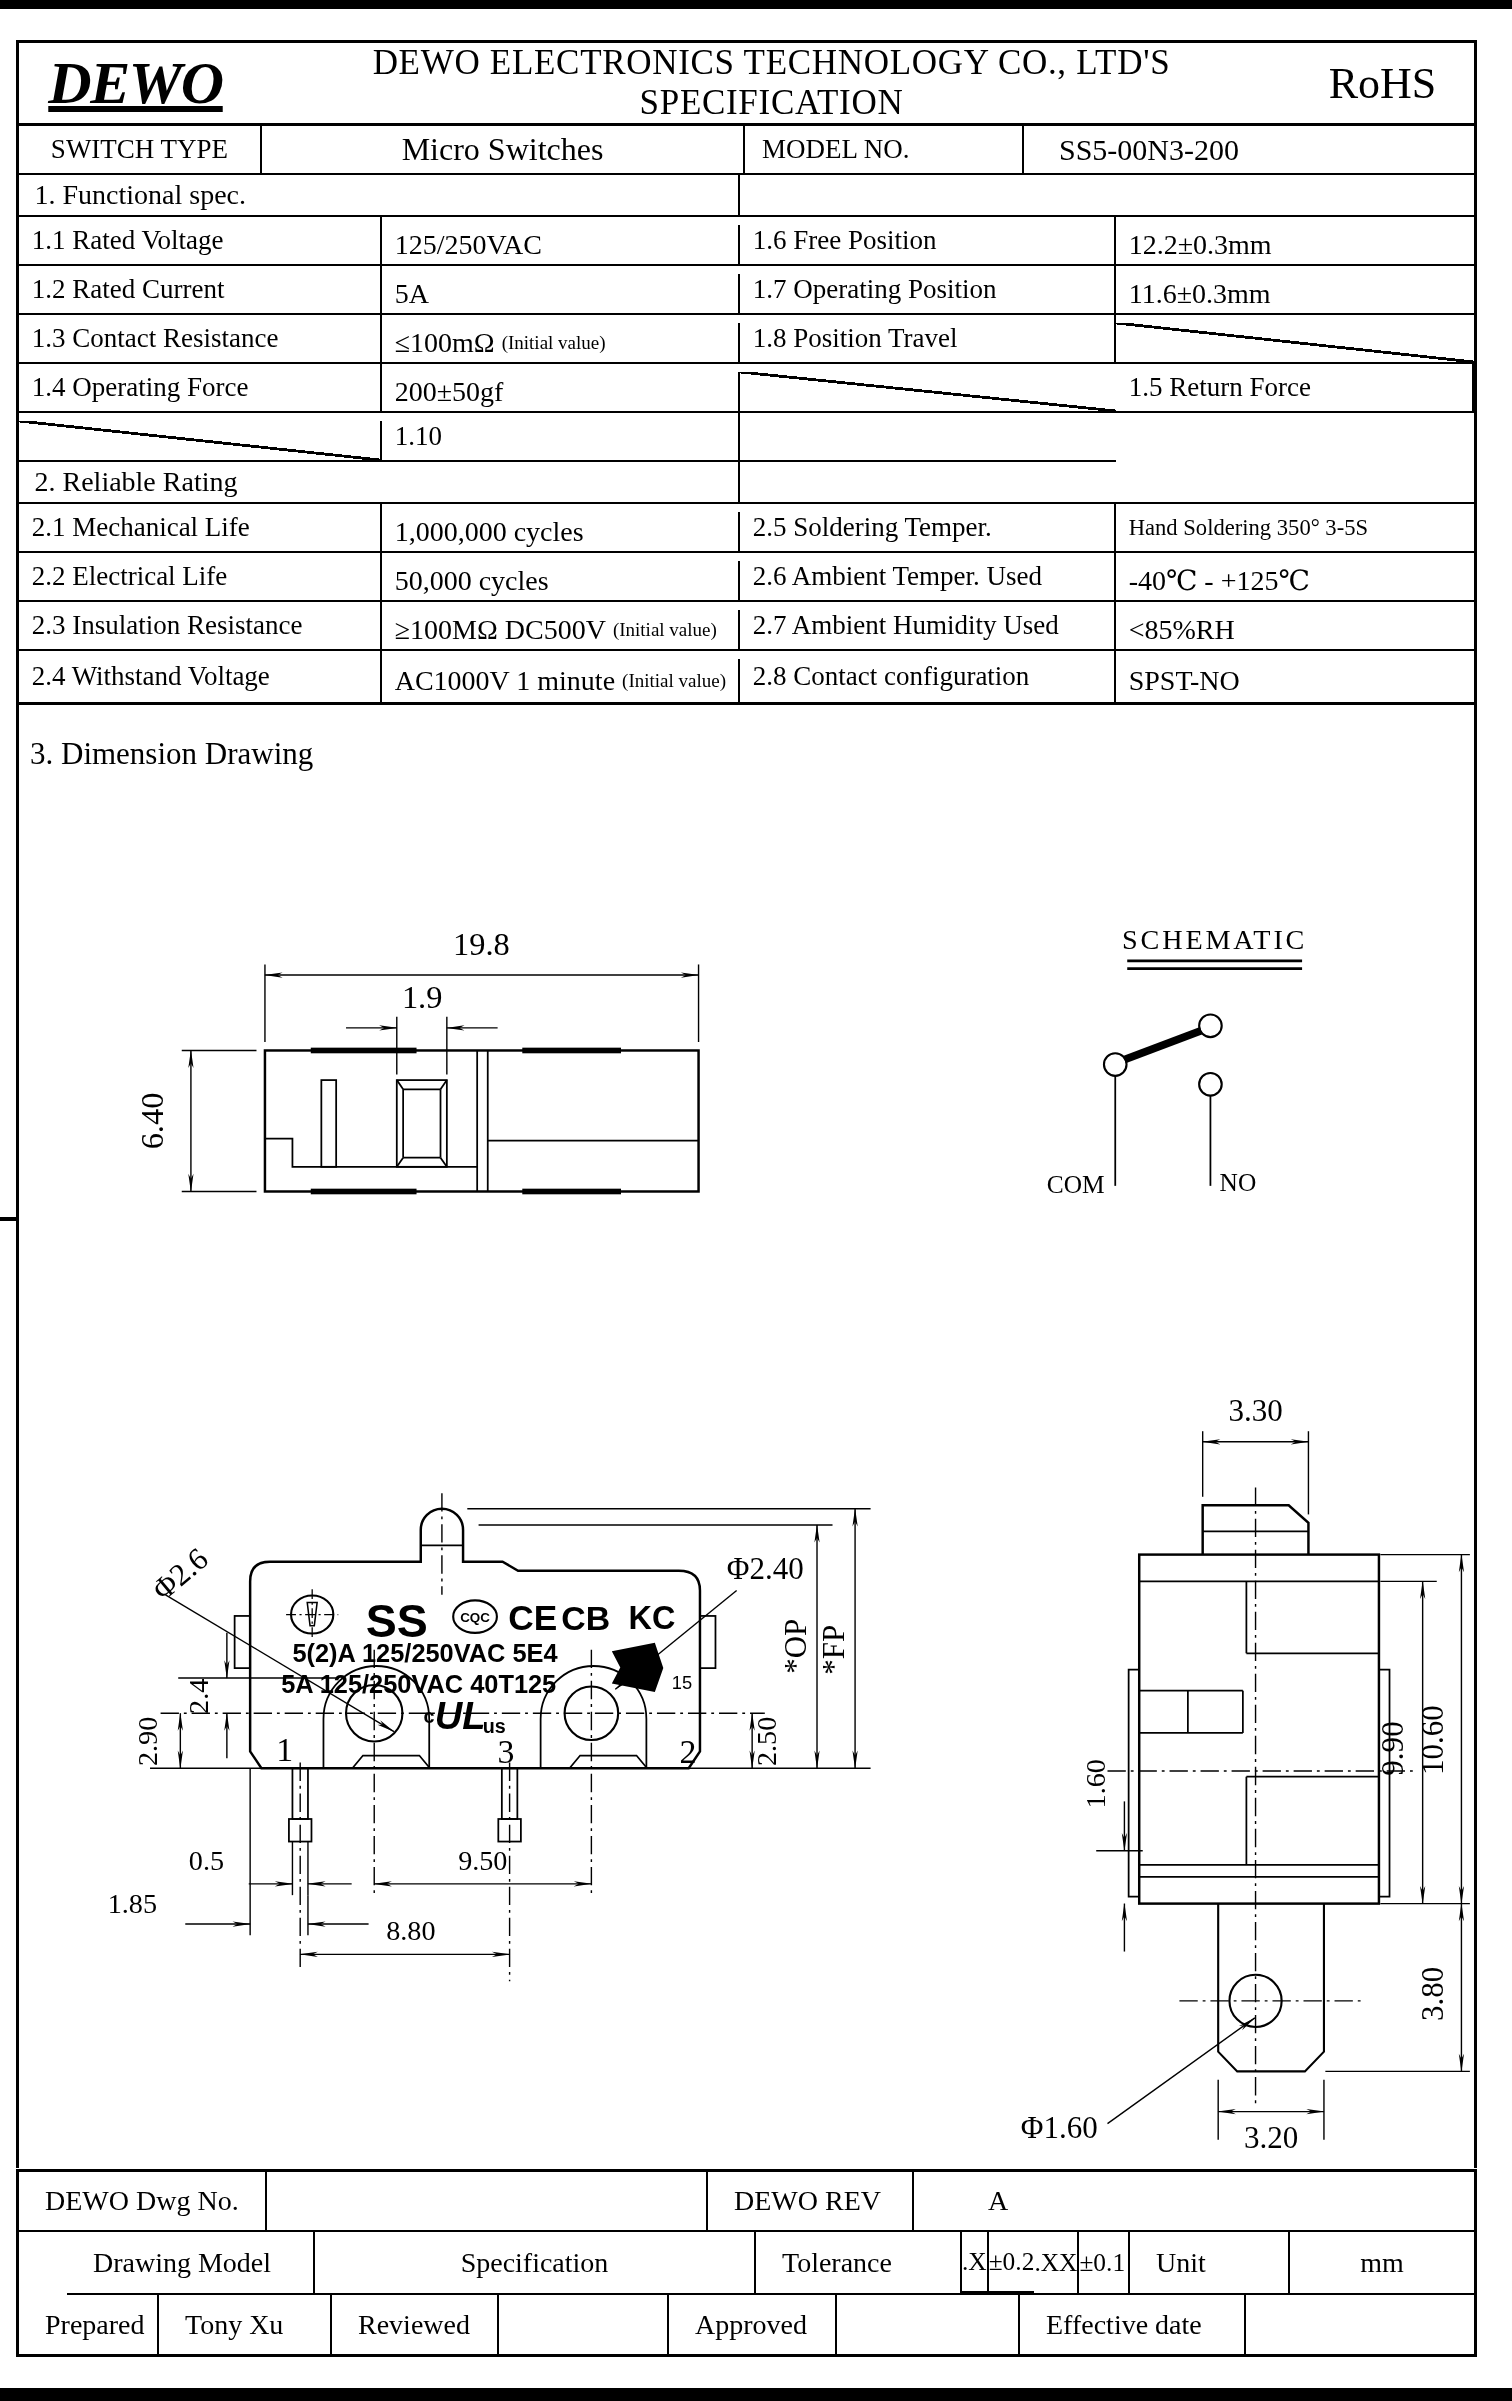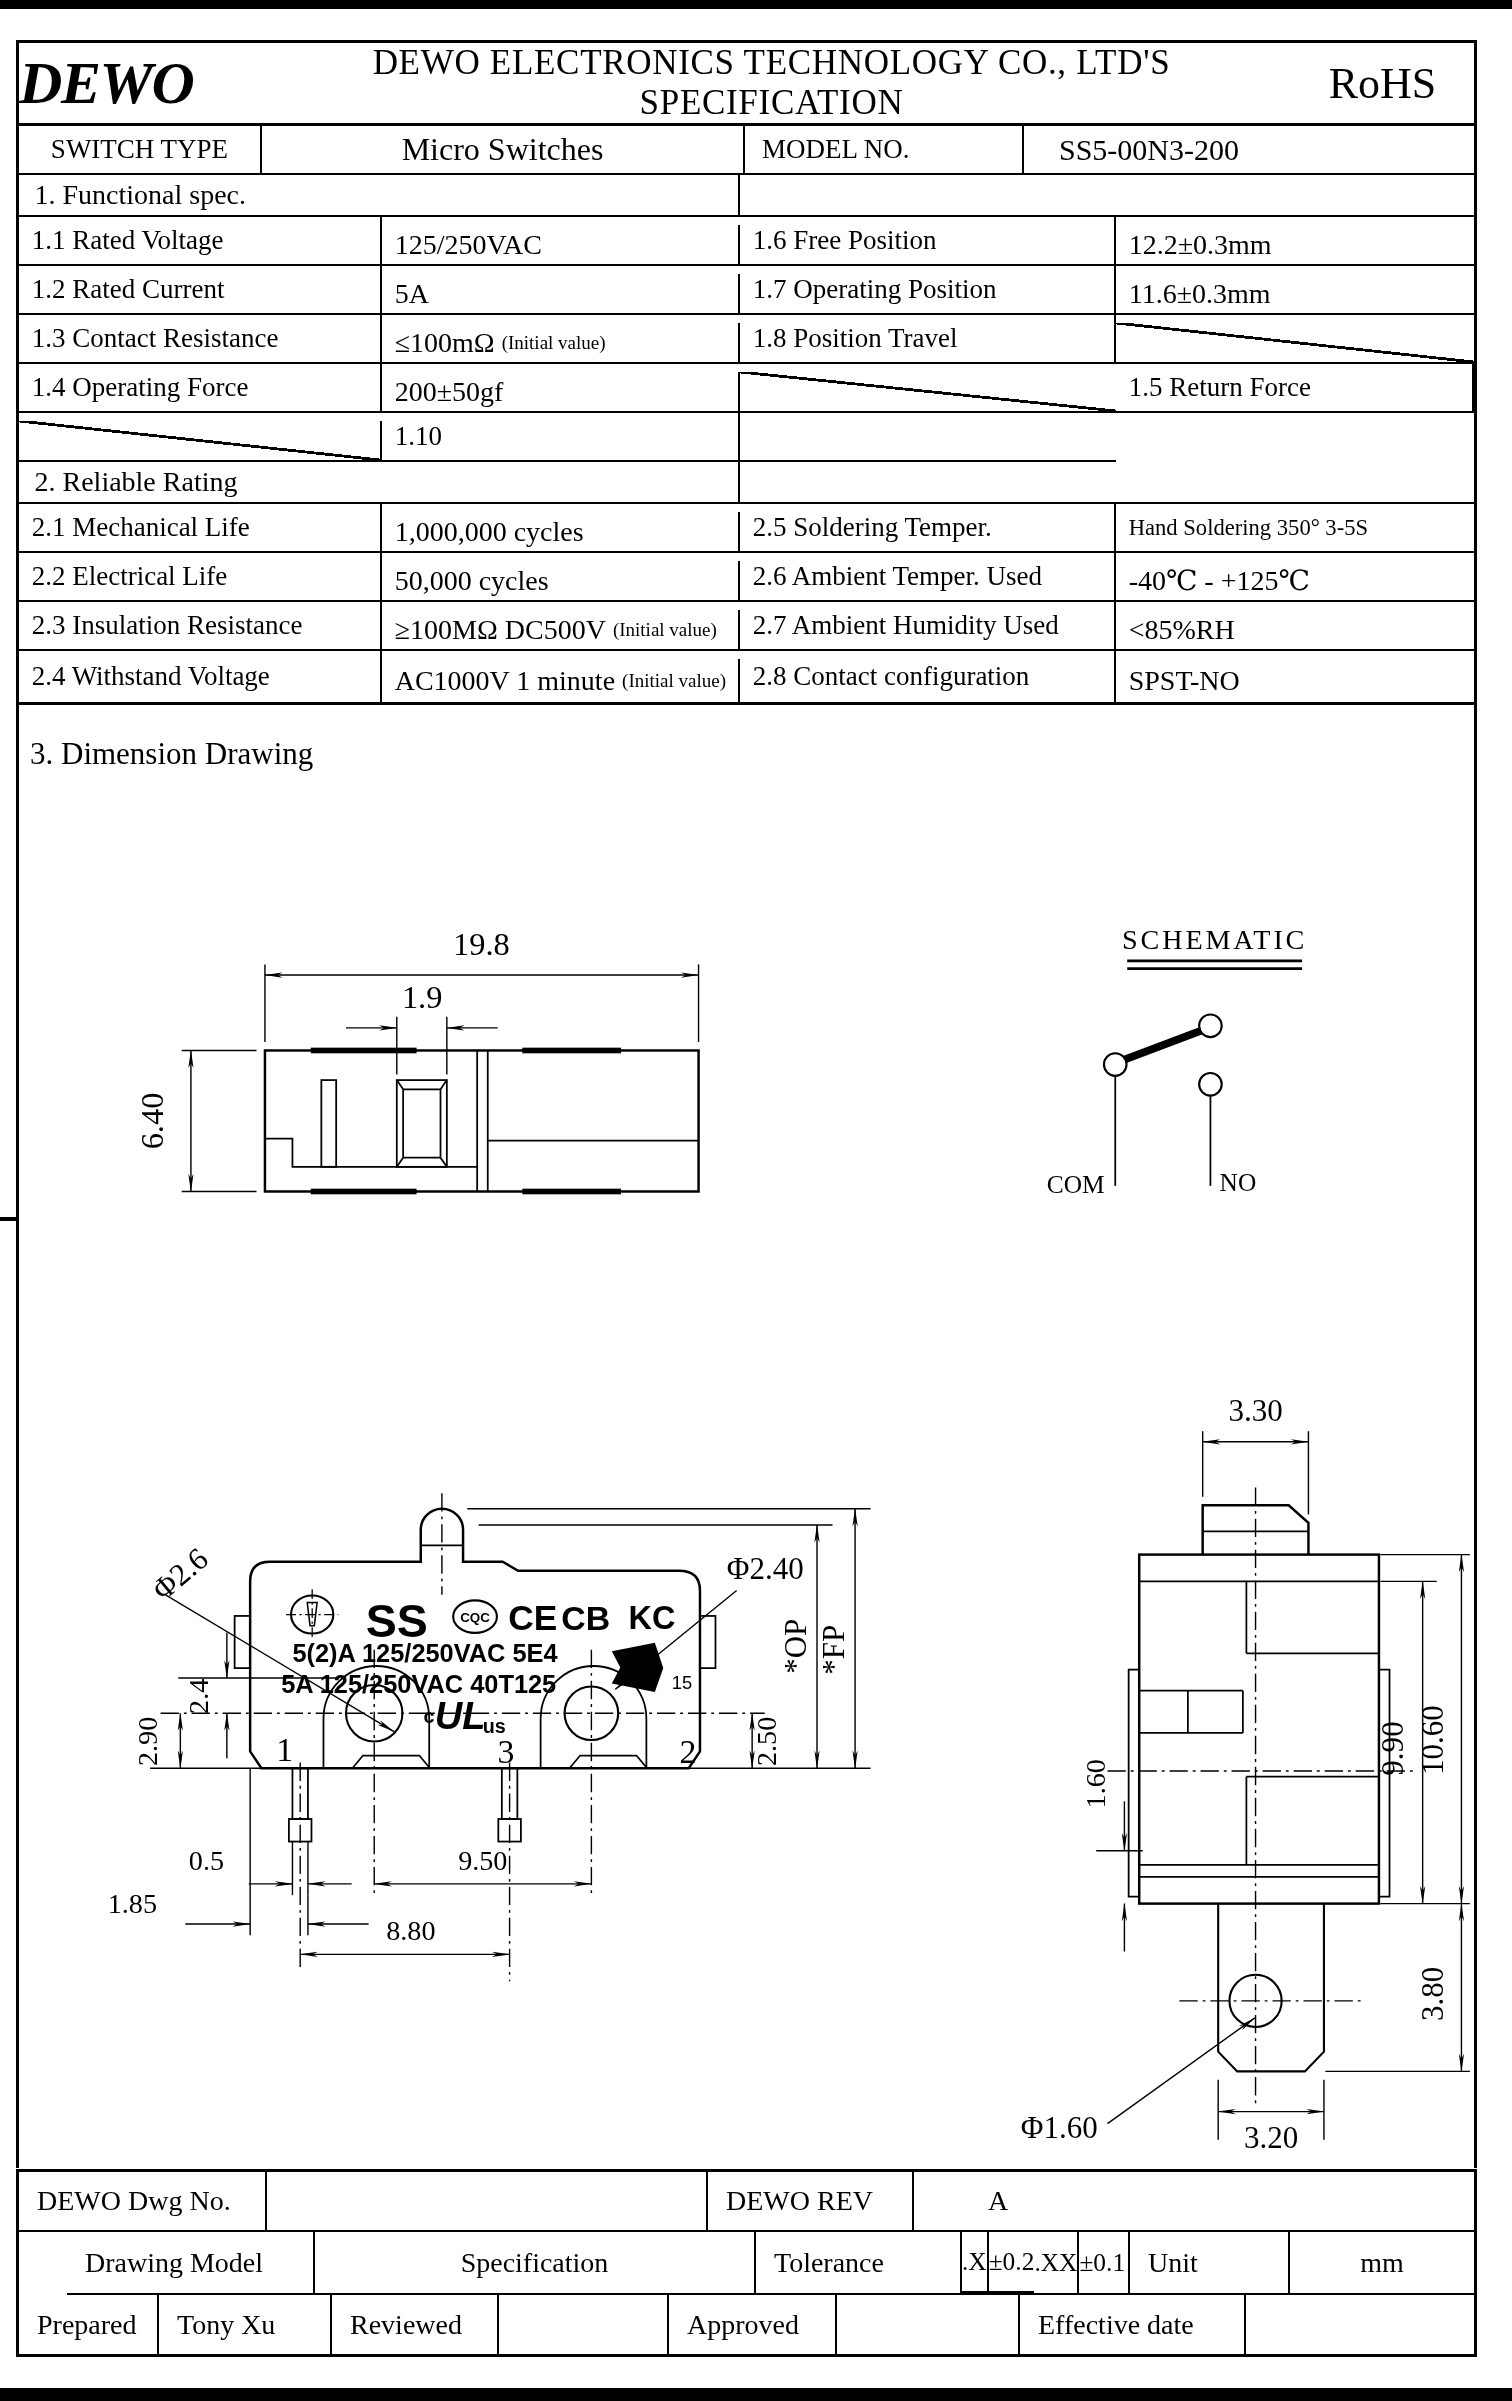--- a/index.html
+++ b/index.html
@@ -9,21 +9,21 @@
   }
   .bar { position:absolute; left:0; width:1513px; background:#000; }
   .tick-left { position:absolute; left:0; top:1217px; width:16px; height:3.5px; background:#000; }
 
   
   .doc-top {
     position:absolute; left:16px; top:40px; width:1461px; height:665px;
     border:3.5px solid #000; box-sizing:border-box; display:flex; flex-direction:column;
   }
   .header-band { flex:0 0 76px; border-bottom:3.5px solid #000; display:flex; align-items:center; }
-  .logo { width:233px; font-size:60px; font-weight:bold; font-style:italic; letter-spacing:-1.4px; }
+  .logo { width:233px; text-align:center; font-size:60px; font-weight:bold; font-style:italic; letter-spacing:-1.4px;text-decoration:underline; }
   .hd-title { flex:1; text-align:center; font-size:35px; letter-spacing:0.7px; }
   .rohs { width:183px; text-align:center; font-size:44px; }
 
   .model-row { flex:0 0 47px; border-bottom:2.8px solid #000; display:grid; grid-template-columns:243px 483px 279px 1fr; }
   .model-row > div { border-right:2.1px solid #000; display:flex; align-items:center; }
   .model-row > div:last-child { border-right:0; }
   .mr-c { justify-content:center; }
   .switch-type { font-size:27px; justify-content:center; }
   .micro { font-size:32px; }
   .modelno { font-size:27px; padding-left:17px; }
@@ -52,21 +52,21 @@
   svg text { font-family:"Liberation Serif","DejaVu Serif",serif; fill:#000; }
   svg .sans { font-family:"Liberation Sans","DejaVu Sans",sans-serif; }
 
   
   .footer-table { position:absolute; left:16px; top:2169px; width:1461px; height:188px;
     border:3.5px solid #000; box-sizing:border-box; display:flex; flex-direction:column; font-size:28px; }
   .f-row { display:grid; }
   .f-row1 { flex:0 0 58px; border-bottom:2.8px solid #000; grid-template-columns:248px 441px 206px 168px 1fr; }
   .f-row2 { flex:0 0 61px; border-bottom:2.8px solid #000; grid-template-columns:248px 441px 206px 168px 160px 1fr;margin-left:48px; }
   .f-row3 { flex:1; grid-template-columns:140px 173px 167px 170px 168px 183px 226px 1fr; }
-  .f-row > div { border-right:2.1px solid #000; display:flex; align-items:center; padding-left:18px; box-sizing:border-box; }
+  .f-row > div { border-right:2.1px solid #000; display:flex; align-items:center; padding-left:26px; box-sizing:border-box; }
   .f-row > div:last-child { border-right:0; }
   .f-center { justify-content:center; padding-left:0 !important; }
   .tol-box { display:grid; grid-template-columns:74px 1fr; grid-template-rows:1fr 1fr; padding:0 !important; align-items:stretch !important; font-size:25.4px; }
   .tol-box > span { display:flex; align-items:center; justify-content:center; border-right:2.1px solid #000; border-bottom:2.1px solid #000; }
   .tol-box > span:nth-child(2n) { border-right:0; }
   .tol-box > span:nth-child(3), .tol-box > span:nth-child(4) { border-bottom:0; }
 </style>
 </head>
 <body>
 

